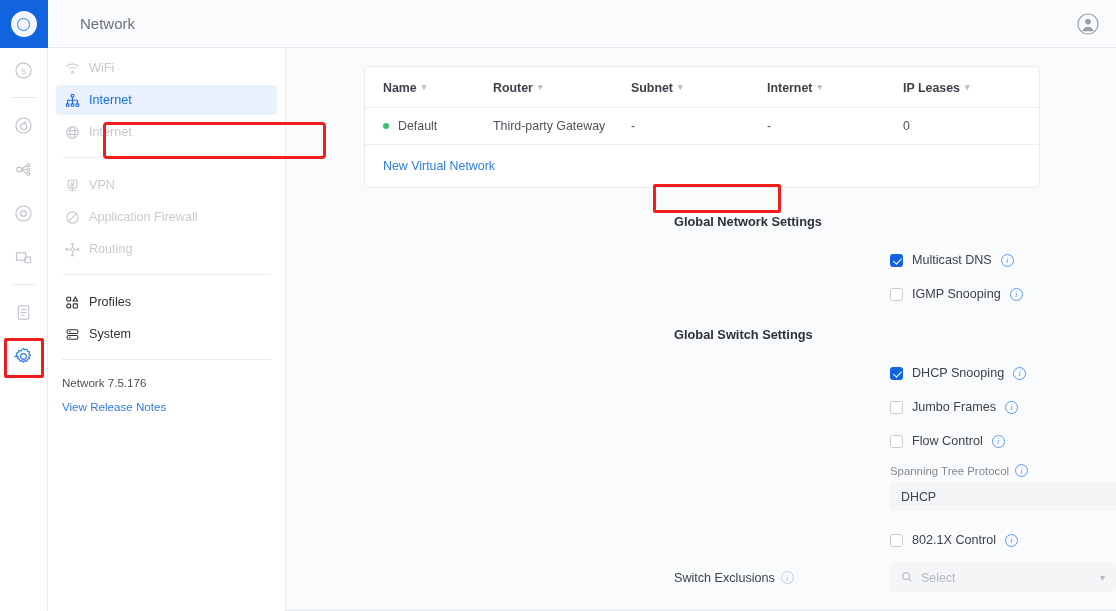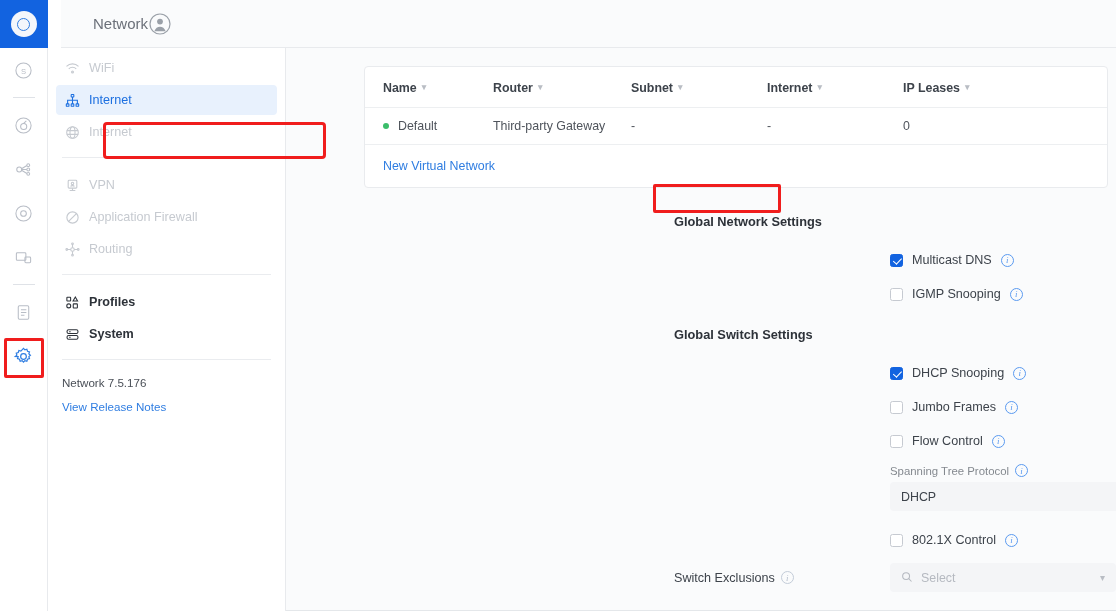--- a/index.html
+++ b/index.html
@@ -70,21 +70,21 @@
   .search-box .ph { font-size: 12.5px; color: #b5b9c0; letter-spacing: .1px; }
   .nav-group { padding: 2px 8px 0 8px; }
   .nav-item {
     height: 30px; border-radius: 4px;
     display: flex; align-items: center; gap: 9px;
     padding: 0 8px; margin-bottom: 2px;
     font-size: 12.6px; color: #c3c7cd; position: relative;
   }
   .nav-item .ico { width: 16px; height: 16px; display: flex; align-items: center; justify-content: center; flex: 0 0 16px; }
   .nav-item.dim { color: #c6cad0; }
-  .nav-item.strong { color: #2d3239; font-weight: bold; }
+  .nav-item.strong { color: #2d3239; }
   .nav-item.active { background: #e8f1fd; color: #1c6fe0; }
   .nav-item.active .ico { color: #1c6fe0; }
   .nav-hl {
     position: absolute; left: 55px; top: 122px;
     width: 223px; height: 37px;
     border: 3px solid #f01d1d; border-radius: 4px;
     pointer-events: none; z-index: 5;
   }
   .nav-sep { height: 1px; background: #eaecef; margin: 10px 14px; }
   .version-block { padding: 6px 14px 0 14px; }
@@ -95,39 +95,38 @@
   .main {
     flex: 1 1 auto; height: 611px;
     background: #fafbfc;
     display: flex; flex-direction: column;
     min-width: 0;
   }
   .topbar {
     height: 48px; flex: 0 0 48px;
     background: #fafbfc;
     border-bottom: 1px solid #e8eaed;
-    display: flex; align-items: center; justify-content: flex-start;
+    display: flex; align-items: center; justify-content: space-between;
     padding: 0 16px 0 16px;
     position: absolute; left: 48px; top: 0; right: 0;
     z-index: 3;
-    margin-left: 13px;
   }
   .topbar-title { font-size: 15px; color: #6b7079; padding-left: 16px; }
   .avatar-btn { width: 24px; height: 24px; color: #9aa0a8; }
   .content {
     margin-top: 48px;
     flex: 1 1 auto; overflow: hidden;
     padding: 18px 0 0 0;
     background: #fafbfc;
     position: relative;
   }
 
   
   .card {
-    margin: 0 0 6px 78px; width: 744px;
+    margin: 0 0 6px 78px; width: 676px;
     background: #ffffff;
     border: 1px solid #e9ebee; border-radius: 4px;
   }
   .tbl { width: 100%; border-collapse: collapse; }
   .tbl th {
     text-align: left; font-size: 12.4px; font-weight: bold; color: #3d434b;
     padding: 14px 0 12px 0; border-bottom: 1px solid #edeff1;
     white-space: nowrap;
   }
   .tbl th .caret { color: #b9bdc4; font-size: 9px; margin-left: 5px; display: inline-block; vertical-align: 2px; }

